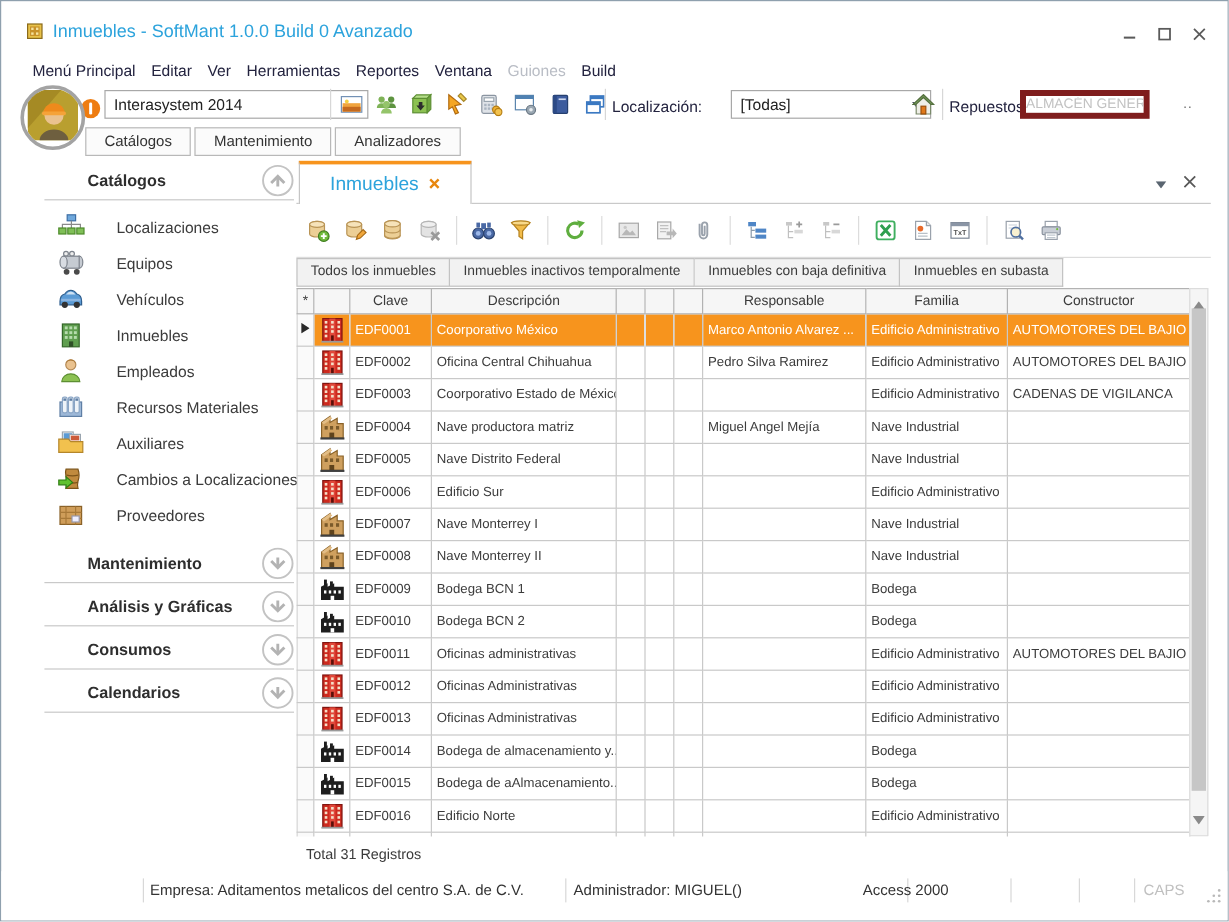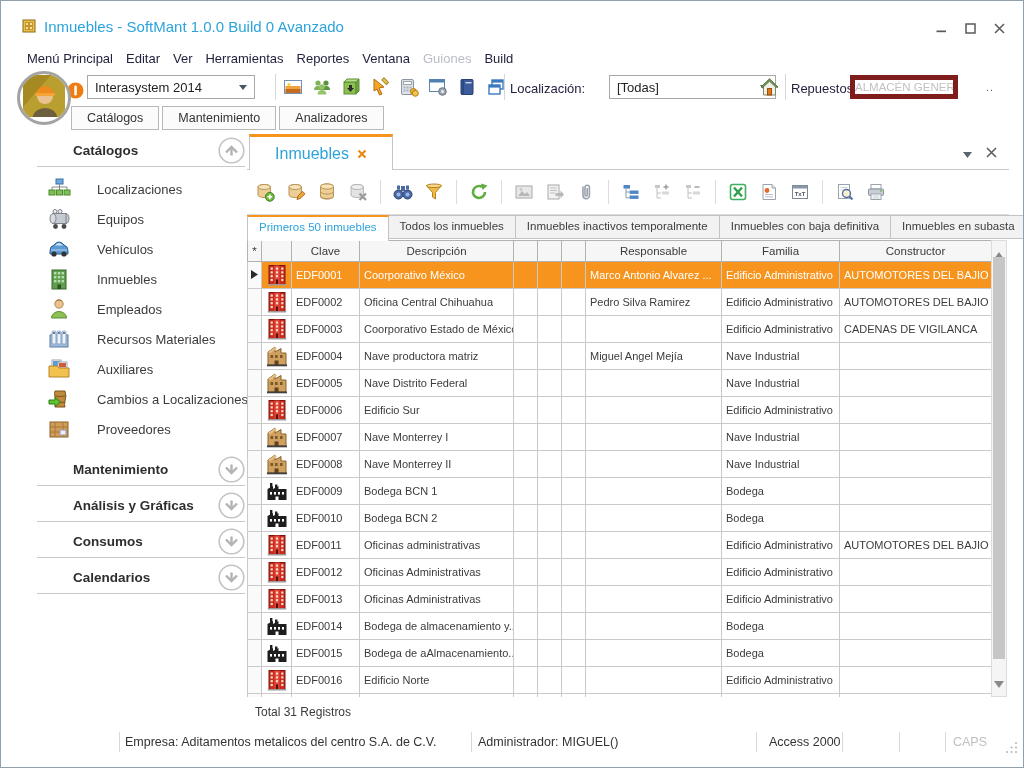--- a/index.html
+++ b/index.html
@@ -10,21 +10,21 @@
   .title-text{position:absolute;left:43px;top:17px;font-size:15px;color:#2CA3DC;white-space:nowrap;}
   .win-controls{position:absolute;right:18px;top:21px;display:flex;gap:17px;align-items:center;}
   .winbtn{display:inline-flex;width:12px;height:12px;align-items:center;justify-content:center;cursor:default;}
   
   .menubar{position:absolute;top:50px;left:26px;display:flex;gap:13px;font-size:13px;color:#23233f;white-space:nowrap;}
   .menu-item.disabled{color:#b9bdc5;}
   
   .avatar{position:absolute;left:16px;top:70px;width:48px;height:48px;border-radius:50%;border:3px solid #a3a3a3;background:#fff;display:flex;align-items:center;justify-content:center;overflow:hidden;z-index:3;}
   .alert{position:absolute;left:66px;top:81px;}
   .combo{position:absolute;display:flex;align-items:center;height:24px;border:1px solid #a8a8a8;background:#fff;font-size:13px;color:#222;padding:0 7px;box-sizing:border-box;}
-  #company-combo{left:86px;top:74px;width:168px;}
+  #company-combo{left:86px;top:74px;width:220px;}
   #loc-combo{left:588px;top:74px;width:167px;margin-left:20px;}
   .combo .caret{margin-left:auto;display:inline-flex;}
   .tb-sep-v{position:absolute;width:1px;height:26px;background:#d7d7d7;top:73px;}
   #mt-icons{position:absolute;left:282px;top:76px;display:flex;gap:9px;}
   .mt-btn{width:20px;height:20px;display:inline-flex;align-items:center;justify-content:center;}
   .tb-label{position:absolute;font-size:13px;color:#23233f;white-space:nowrap;}
   .home{position:absolute;left:759px;top:77px;}
   #repuestos-input{position:absolute;left:849px;top:74px;width:108px;height:24px;border:5px solid #7f1d1d;color:#c2c2c2;font-size:11.5px;padding:0 0;box-sizing:border-box;background:#fff;font-family:inherit;}
   .more-btn{position:absolute;left:985px;top:80px;font-size:11px;color:#666;letter-spacing:1px;}
   
@@ -569,21 +569,20 @@
           <svg width="20" height="20" viewBox="0 0 20 20">
             <rect x="5" y="2.5" width="10" height="4.5" fill="#fff" stroke="#9aa2ac"></rect>
             <rect x="2.5" y="7" width="15" height="6.5" rx="1" fill="#c9ced6" stroke="#8a929e"></rect>
             <rect x="5" y="12" width="10" height="5.5" fill="#fff" stroke="#9aa2ac"></rect>
             <path d="M6.5 14 h7 M6.5 16 h7" stroke="#c0c8d0"></path>
             <circle cx="15" cy="9" r="0.9" fill="#6fba3c"></circle>
           </svg>
         </span>
       </div>
     <div class="view-tabs" id="view-tabs">
-        <div class="view-tab active">Primeros 50 inmuebles</div>
         <div class="view-tab">Todos los inmuebles</div>
         <div class="view-tab">Inmuebles inactivos temporalmente</div>
         <div class="view-tab">Inmuebles con baja definitiva</div>
         <div class="view-tab">Inmuebles en subasta</div>
       </div>
     <div class="grid-wrap">
       <table class="grid" id="grid-table">
           <colgroup>
             <col style="width: 14px;">
             <col style="width: 30px;">
@@ -1059,21 +1058,21 @@
     </div>
     <div class="total-row">Total 31 Registros</div>
   </div>
 
   <div class="statusbar">
     <div class="sb-sep" style="left:118px"></div>
     <span class="sb-text" style="left:124px">Empresa: Aditamentos metalicos del centro S.A. de C.V.</span>
     <div class="sb-sep" style="left:470px"></div>
     <span class="sb-text" style="left:477px">Administrador: MIGUEL()</span>
     <div class="sb-sep" style="left:755px"></div>
-    <span class="sb-text" style="left:768px">Access 2000</span>
+    <span class="sb-text" style="left:718px">Access 2000</span>
     <div class="sb-sep" style="left:841px"></div>
     <div class="sb-sep" style="left:898px"></div>
     <div class="sb-sep" style="left:944px"></div>
     <span class="sb-text dim" style="left:952px">CAPS</span>
     <span class="grip"><svg width="13" height="13" viewBox="0 0 13 13">
           <g fill="#b8b8b8">
             <circle cx="11" cy="2" r="1.1"></circle>
             <circle cx="11" cy="6.5" r="1.1"></circle>
             <circle cx="6.5" cy="6.5" r="1.1"></circle>
             <circle cx="11" cy="11" r="1.1"></circle>

